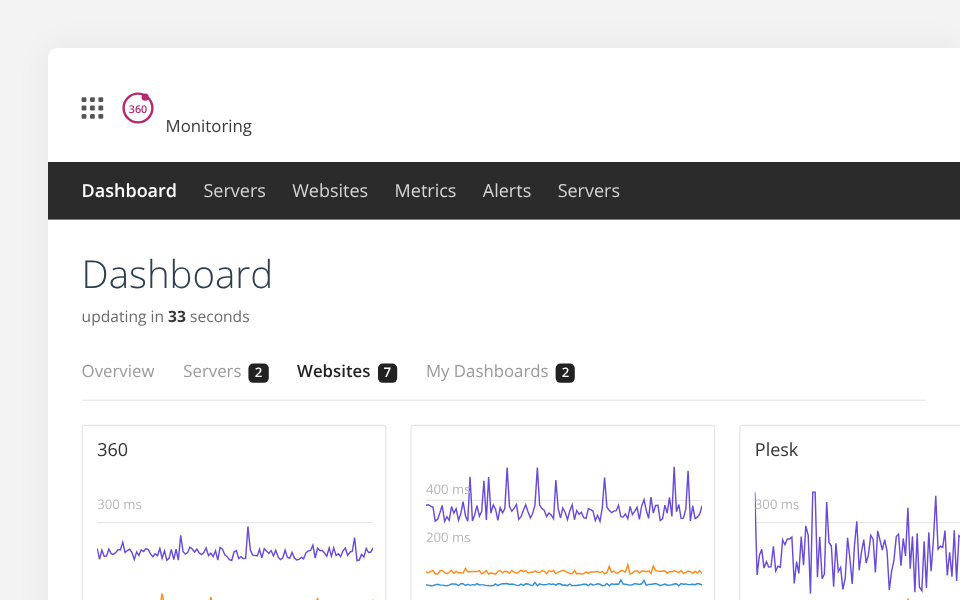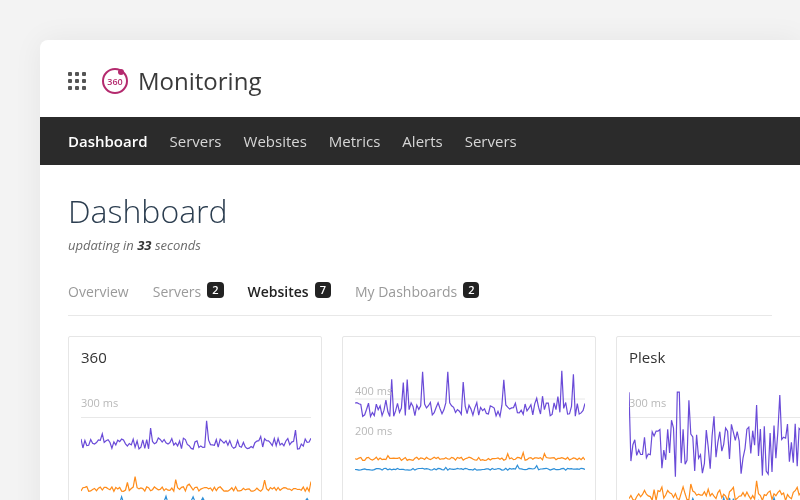--- a/index.html
+++ b/index.html
@@ -33,21 +33,21 @@
     grid-template-rows: repeat(3, 4px);
     gap: 3px;
   }
   .apps-icon span { background:#555; width:4px; height:4px; border-radius:1px; }
   .logo {
     display: flex;
     align-items: center;
     gap: 8px;
   }
   .logo svg { display:block; }
-  .logo-text { font-size: 24px; font-weight: 400; color:#3a3a3a; }
+  .logo-text { font-size: 14px; font-weight: 400; color:#3a3a3a;margin-top:32px; }
   .navbar {
     background:#2b2b2b;
     display:flex;
     gap: 22px;
     padding: 14px 28px;
     color:#d6d6d6;
     font-size:15px;
   }
   .navbar .nav-item { cursor:pointer; }
   .navbar .nav-item.active { color:#fff; font-weight:600; }
@@ -56,32 +56,31 @@
   }
   .page-title {
     font-size: 32px;
     font-weight: 300;
     color:#2c3e50;
   }
   .page-sub {
     font-size: 13px;
     color:#6b6b6b;
     margin-top: 4px;
-    font-style: italic;
   }
   .page-sub b { font-weight:700; color:#333; }
   .tabs {
     display:flex;
     gap: 24px;
     margin-top: 28px;
     padding-bottom: 14px;
     font-size: 14px;
     color:#9a9a9a;
   }
-  .tab { display:flex; align-items:flex-start; gap:6px; cursor:pointer; }
+  .tab { display:flex; align-items:flex-end; gap:6px; cursor:pointer; }
   .tab.active { color:#222; font-weight:600; }
   .badge {
     background:#222;
     color:#fff;
     font-size:11px;
     font-weight:600;
     border-radius:4px;
     padding: 1px 5px;
     line-height:14px;
   }

